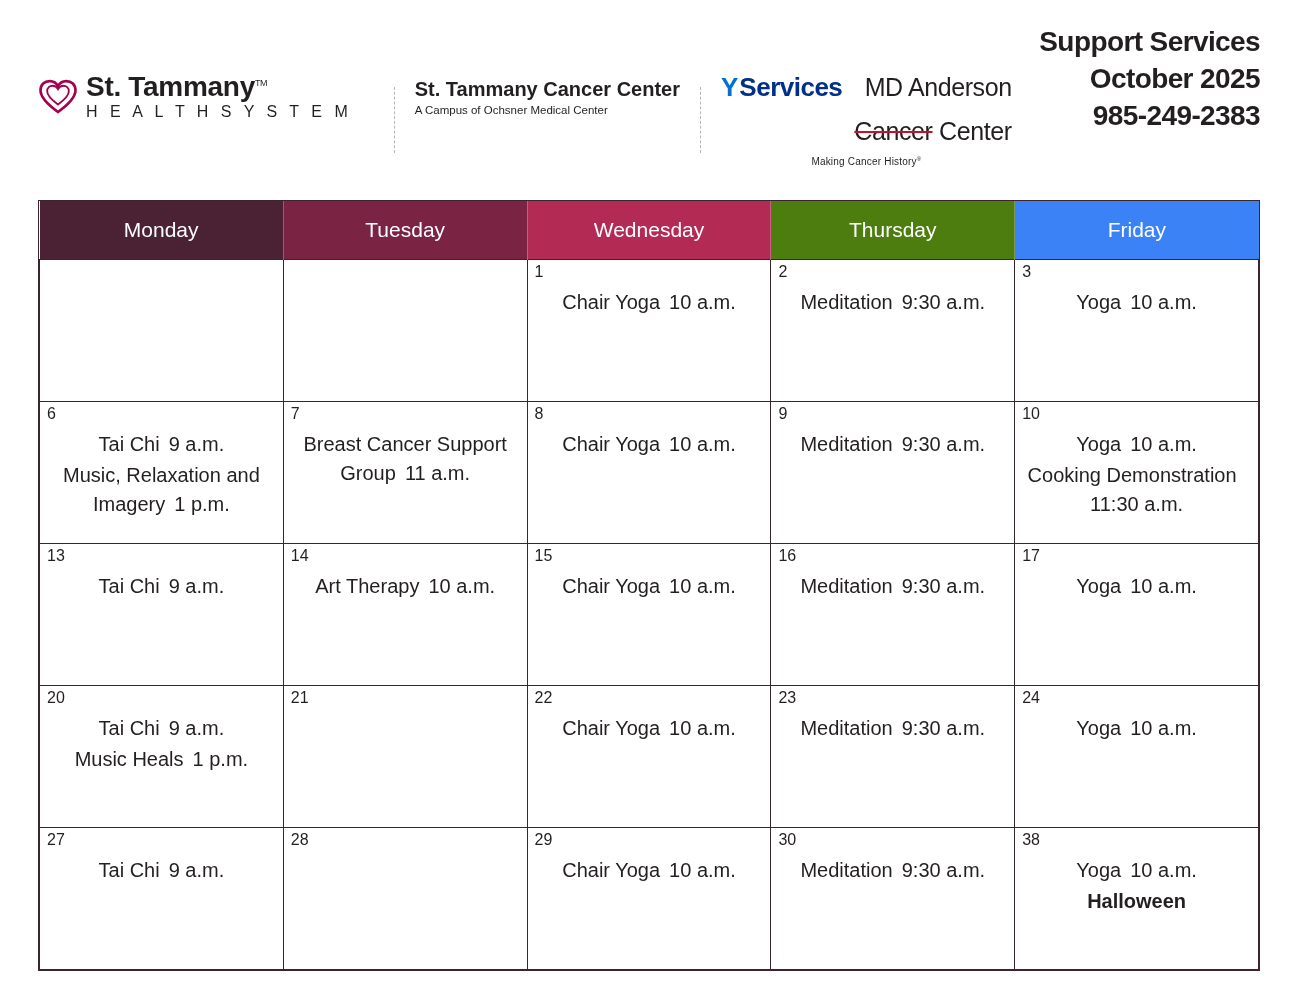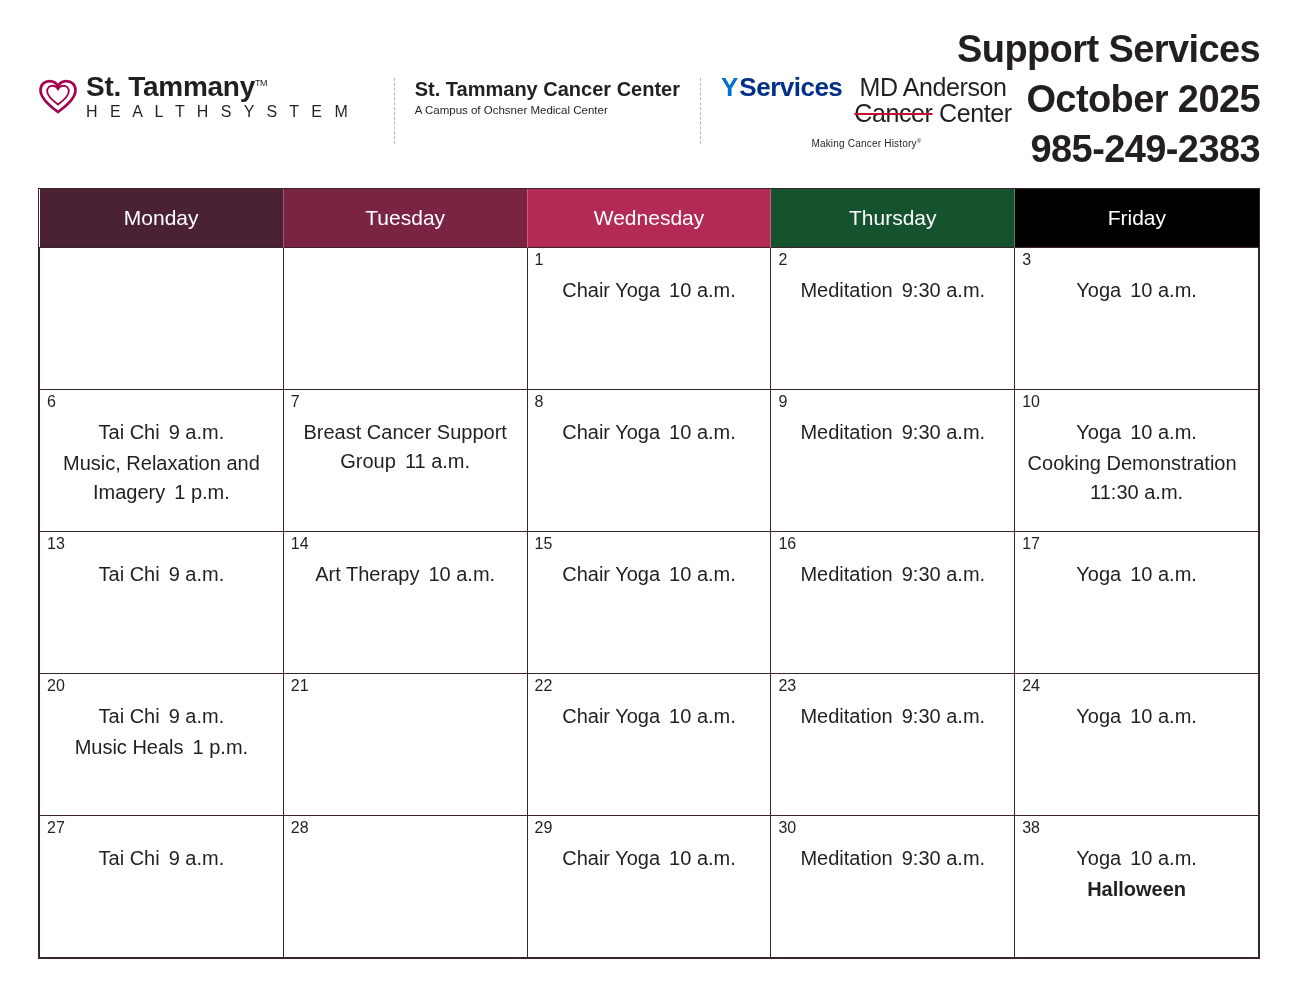--- a/index.html
+++ b/index.html
@@ -98,34 +98,34 @@
     margin-right: 1px;
   }
   .och-name {
     font-size: 26px;
     font-weight: bold;
     color: #003087;
     letter-spacing: -0.5px;
   }
   .mda {
     margin-left: 12px;
-    text-align: center;
+    text-align: right;
   }
   .mda-1 {
     font-size: 25px;
     color: #231f20;
     letter-spacing: -0.4px;
     line-height: 1.0;
   }
   .mda-2 {
     font-size: 25px;
     color: #231f20;
     letter-spacing: -0.4px;
     line-height: 1.0;
-    margin-top: 1px;
+    margin-top: 19px;
   }
   .mda-2 .strike {
     text-decoration: line-through;
     text-decoration-color: #c8102e;
     text-decoration-thickness: 2px;
   }
   .och-tag {
     font-size: 10px;
     color: #231f20;
     margin-top: 12px;
@@ -133,32 +133,32 @@
   }
   .och-tag sup { font-size: 6px; vertical-align: super; }
 
   .title-block {
     position: absolute;
     right: 38px;
     top: 24px;
     text-align: right;
   }
   .title-block div {
-    font-size: 38px;
+    font-size: 28px;
     font-weight: bold;
     letter-spacing: -0.6px;
     line-height: 1.32;
     color: #231f20;
   }
 
   
   .calendar {
     position: absolute;
     left: 38px;
-    top: 188px;
+    top: 200px;
     width: 1222px;
     border: 1px solid #3b2330;
     box-sizing: border-box;
   }
   table.cal {
     border-collapse: collapse;
     width: 100%;
     table-layout: fixed;
   }
   table.cal th {
@@ -167,22 +167,22 @@
     font-size: 21px;
     font-weight: normal;
     text-align: center;
     border-right: 1px solid rgba(255,255,255,0.25);
     padding: 0;
   }
   table.cal th:last-child { border-right: none; }
   .hdr-mon { background: #4a2234; }
   .hdr-tue { background: #7b2342; }
   .hdr-wed { background: #b32a55; }
-  .hdr-thu { background: #14532d; }
-  .hdr-fri { background: #000000; }
+  .hdr-thu { background: #4d7c0f; }
+  .hdr-fri { background: #3b82f6; }
 
   table.cal td {
     border: 1px solid #3b2330;
     vertical-align: top;
     padding: 0;
     position: relative;
     height: 141px;
   }
   .daynum {
     position: absolute;

